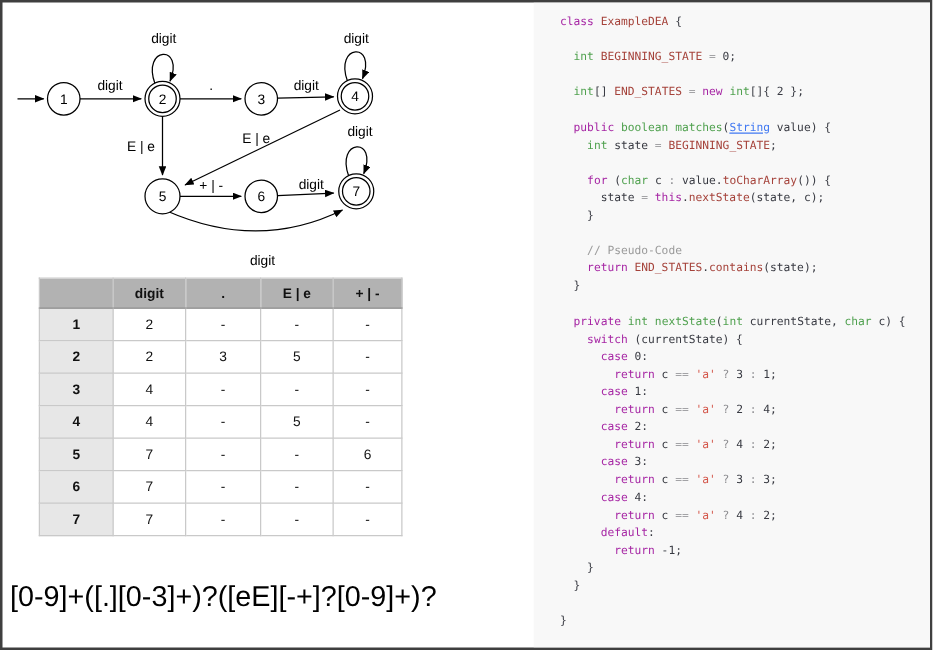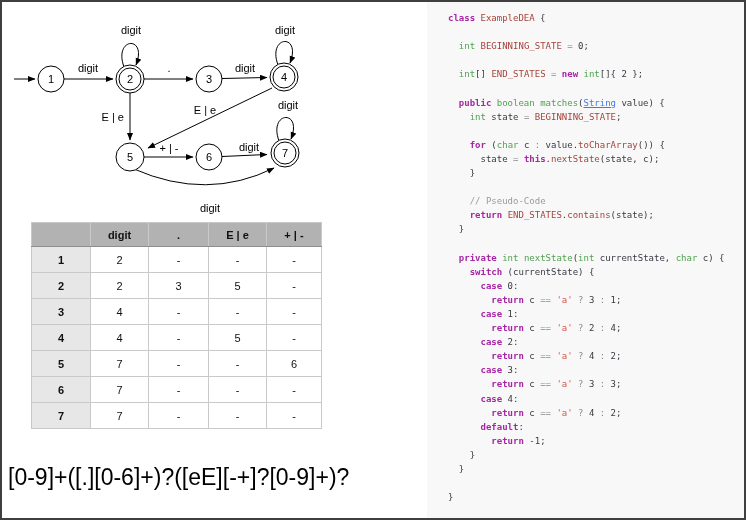--- a/index.html
+++ b/index.html
@@ -40,21 +40,21 @@
   .code-panel {
     position:absolute; left:425px; top:0; width:317px; height:516px;
     background:#f8f8f8;
   }
   .code {
     margin:0; padding:9px 0 0 21px;
     font-family:"DejaVu Sans Mono","Liberation Mono",monospace;
     font-size:9px; line-height:14.1px; white-space:pre; color:#383a42;
   }
   .code .line { height:14.1px; }
-  .tok-k   { color:#a626a4; font-weight:bold; }
+  .tok-k   { color:#a626a4; font-weight:normal; }
   .tok-t   { color:#50a14f; font-weight:normal; }
   .tok-fn  { color:#50a14f; }
   .tok-id  { color:#a5423a; }
   .tok-s   { color:#4078f2;text-decoration:underline; }
   .tok-str { color:#d4574b; }
   .tok-c   { color:#9a9a9a; }
   .tok-o   { color:#8a8a8e; }
 </style>
 </head>
 <body>
@@ -189,19 +189,19 @@
         <tr>
           <td class="rowlabel">7</td>
           <td>7</td>
           <td>-</td>
           <td>-</td>
           <td>-</td>
         </tr>
       </tbody>
   </table>
 
-  <div class="regex">[0-9]+([.][0-6]+)?([eE][-+]?[0-9]+)?</div>
+  <div class="regex">[0-9]+([.][0-3]+)?([eE][-+]?[0-9]+)?</div>
 
   <div class="code-panel">
     <pre class="code" id="codeblock"><div class="line"><span class="tok-k">class</span><span> </span><span class="tok-id">ExampleDEA</span><span> {</span></div><div class="line">&nbsp;</div><div class="line"><span>  </span><span class="tok-t">int</span><span> </span><span class="tok-id">BEGINNING_STATE</span><span class="tok-o"> = </span><span>0;</span></div><div class="line">&nbsp;</div><div class="line"><span>  </span><span class="tok-t">int</span><span>[] </span><span class="tok-id">END_STATES</span><span class="tok-o"> = </span><span class="tok-k">new</span><span> </span><span class="tok-t">int</span><span>[]{ 2 };</span></div><div class="line">&nbsp;</div><div class="line"><span>  </span><span class="tok-k">public</span><span> </span><span class="tok-t">boolean</span><span> </span><span class="tok-fn">matches</span><span>(</span><span class="tok-s">String</span><span> value) {</span></div><div class="line"><span>    </span><span class="tok-t">int</span><span> state </span><span class="tok-o">=</span><span> </span><span class="tok-id">BEGINNING_STATE</span><span>;</span></div><div class="line">&nbsp;</div><div class="line"><span>    </span><span class="tok-k">for</span><span> (</span><span class="tok-t">char</span><span> c </span><span class="tok-o">:</span><span> value.</span><span class="tok-id">toCharArray</span><span>()) {</span></div><div class="line"><span>      state </span><span class="tok-o">=</span><span> </span><span class="tok-k">this</span><span>.</span><span class="tok-id">nextState</span><span>(state, c);</span></div><div class="line"><span>    }</span></div><div class="line">&nbsp;</div><div class="line"><span>    </span><span class="tok-c">// Pseudo-Code</span></div><div class="line"><span>    </span><span class="tok-k">return</span><span> </span><span class="tok-id">END_STATES</span><span>.</span><span class="tok-id">contains</span><span>(state);</span></div><div class="line"><span>  }</span></div><div class="line">&nbsp;</div><div class="line"><span>  </span><span class="tok-k">private</span><span> </span><span class="tok-t">int</span><span> </span><span class="tok-fn">nextState</span><span>(</span><span class="tok-t">int</span><span> currentState, </span><span class="tok-t">char</span><span> c) {</span></div><div class="line"><span>    </span><span class="tok-k">switch</span><span> (currentState) {</span></div><div class="line"><span>      </span><span class="tok-k">case</span><span> 0:</span></div><div class="line"><span>        </span><span class="tok-k">return</span><span> c </span><span class="tok-o">==</span><span> </span><span class="tok-str">'a'</span><span> </span><span class="tok-o">?</span><span> 3 </span><span class="tok-o">:</span><span> 1;</span></div><div class="line"><span>      </span><span class="tok-k">case</span><span> 1:</span></div><div class="line"><span>        </span><span class="tok-k">return</span><span> c </span><span class="tok-o">==</span><span> </span><span class="tok-str">'a'</span><span> </span><span class="tok-o">?</span><span> 2 </span><span class="tok-o">:</span><span> 4;</span></div><div class="line"><span>      </span><span class="tok-k">case</span><span> 2:</span></div><div class="line"><span>        </span><span class="tok-k">return</span><span> c </span><span class="tok-o">==</span><span> </span><span class="tok-str">'a'</span><span> </span><span class="tok-o">?</span><span> 4 </span><span class="tok-o">:</span><span> 2;</span></div><div class="line"><span>      </span><span class="tok-k">case</span><span> 3:</span></div><div class="line"><span>        </span><span class="tok-k">return</span><span> c </span><span class="tok-o">==</span><span> </span><span class="tok-str">'a'</span><span> </span><span class="tok-o">?</span><span> 3 </span><span class="tok-o">:</span><span> 3;</span></div><div class="line"><span>      </span><span class="tok-k">case</span><span> 4:</span></div><div class="line"><span>        </span><span class="tok-k">return</span><span> c </span><span class="tok-o">==</span><span> </span><span class="tok-str">'a'</span><span> </span><span class="tok-o">?</span><span> 4 </span><span class="tok-o">:</span><span> 2;</span></div><div class="line"><span>      </span><span class="tok-k">default</span><span>:</span></div><div class="line"><span>        </span><span class="tok-k">return</span><span> -1;</span></div><div class="line"><span>    }</span></div><div class="line"><span>  }</span></div><div class="line">&nbsp;</div><div class="line"><span>}</span></div></pre>
   </div>
 
 </div>
 
 </body></html>

